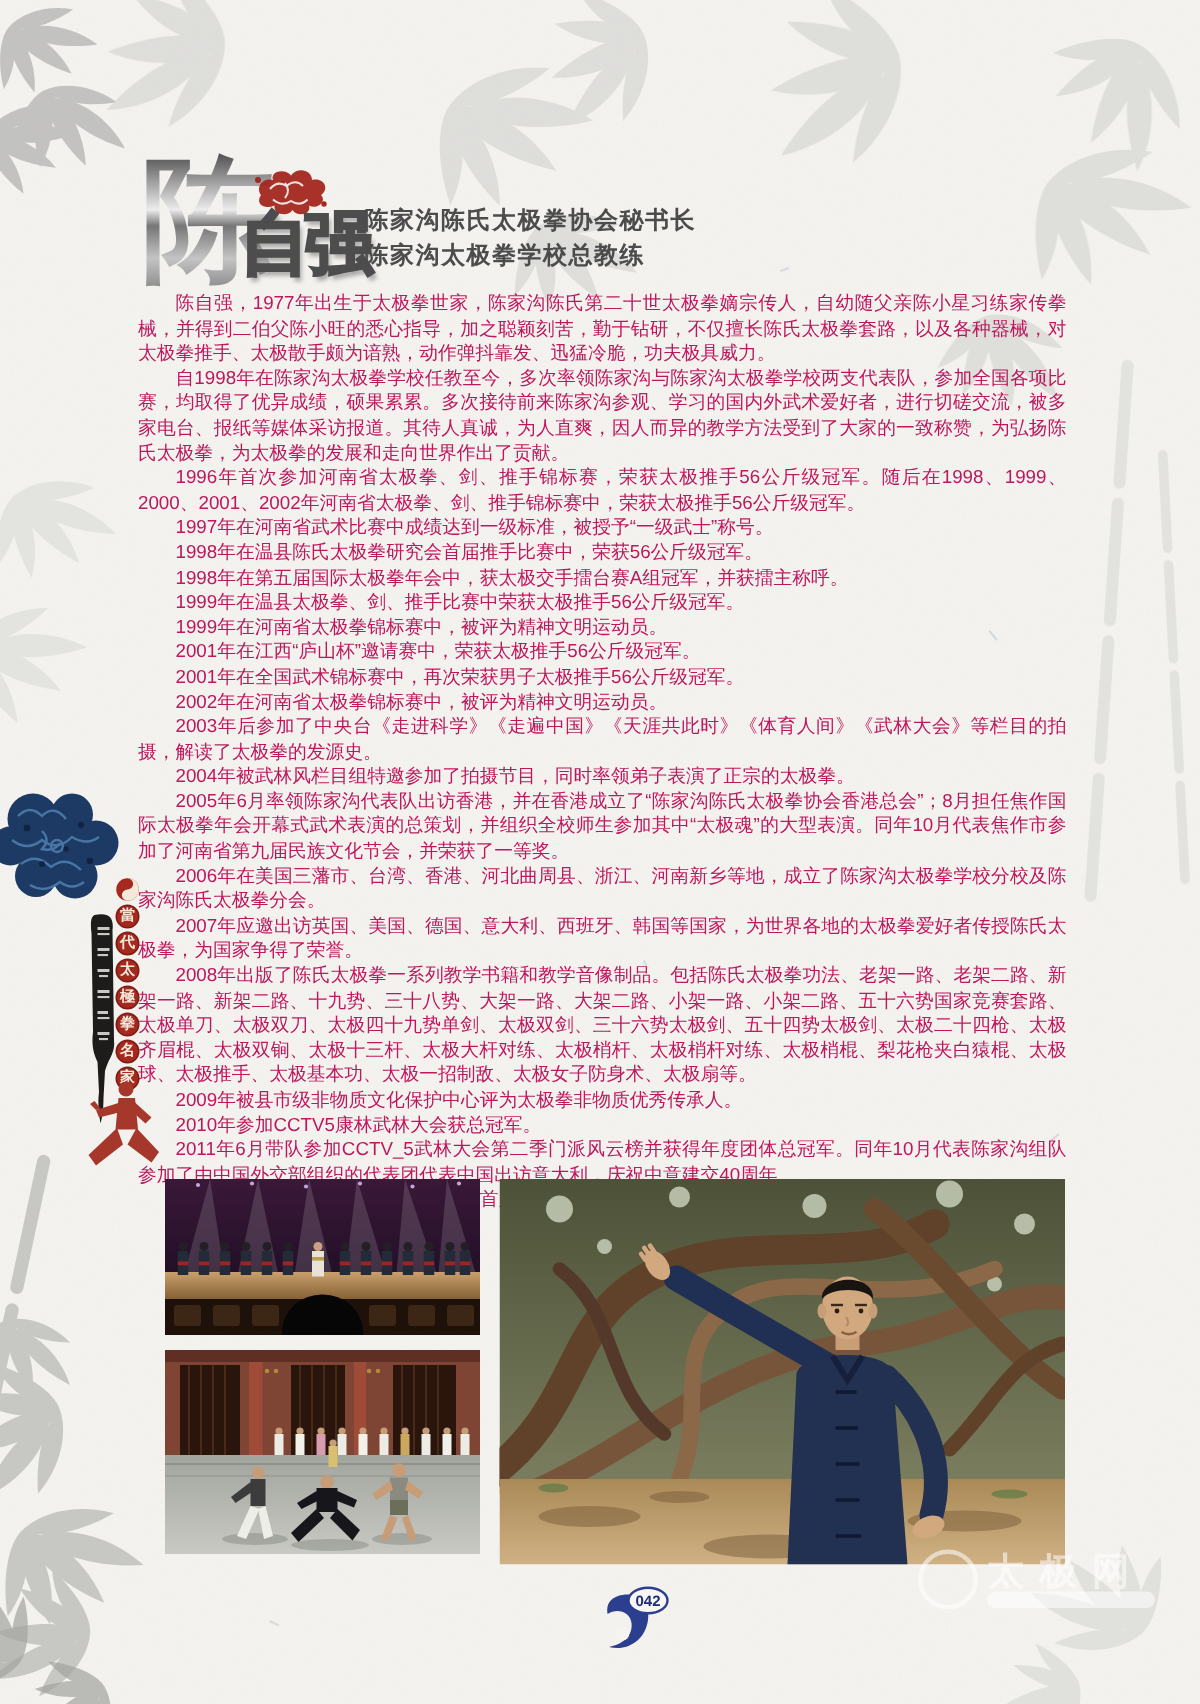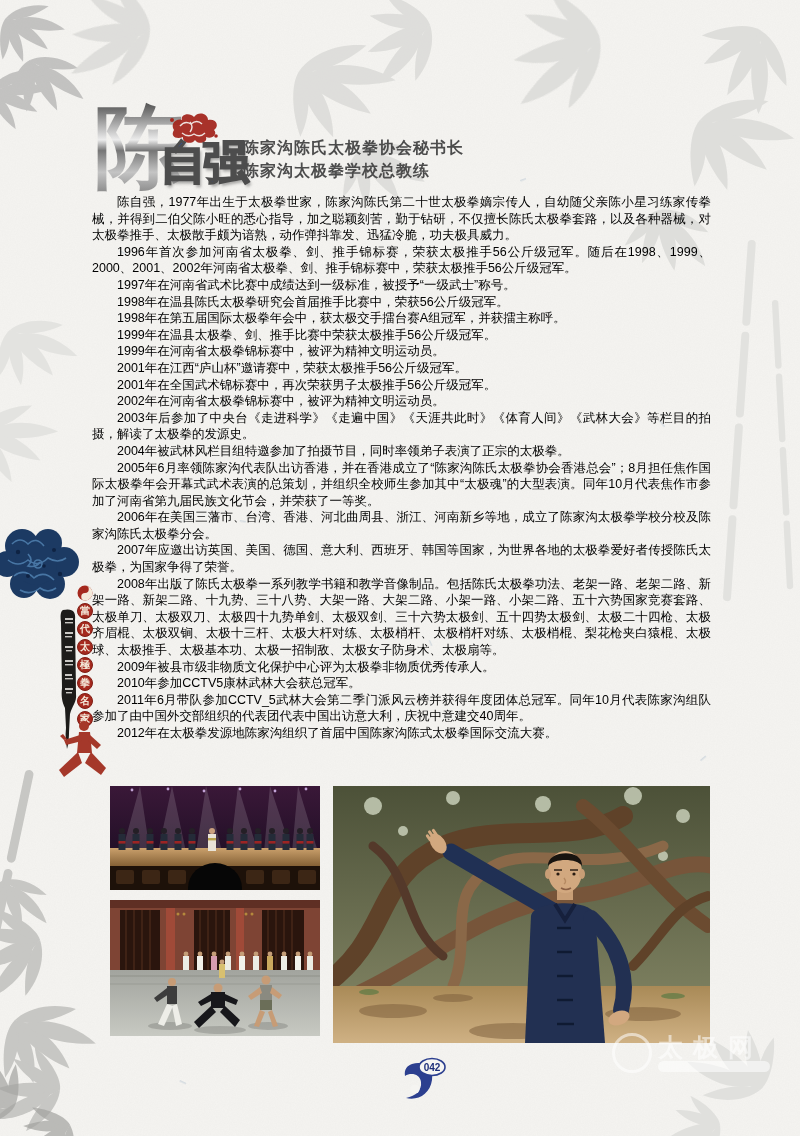--- a/index.html
+++ b/index.html
@@ -13,21 +13,21 @@
     -webkit-background-clip:text;background-clip:text;color:transparent;
     text-shadow:0 0 0 rgba(0,0,0,0);}
   .given{position:absolute;left:160px;top:132px;font-size:46px;font-weight:bold;letter-spacing:-3px;
     color:#1d4ed8;-webkit-text-stroke:1.8px #4d4d4d;text-shadow:2px 3px 3px rgba(70,70,70,.45);}
   .ornament{position:absolute;left:168px;top:110px;}
   .titles{position:absolute;left:243px;top:136px;color:#4c4c4c;font-size:16px;line-height:23px;
     letter-spacing:1px;font-weight:bold;}
 
   
   .bio{position:absolute;left:92px;top:194px;width:619px;font-size:12.5px;line-height:16.6px;
-    color:#000000;text-align:justify;}
+    color:#be185d;text-align:justify;}
   .bio p{margin:0;text-indent:2em;}
 
   
   .medallion{position:absolute;left:-2px;top:526px;}
   .ink-banner{position:absolute;left:59px;top:608px;}
   .side-col{position:absolute;left:77px;top:585px;width:18px;}
   .side-col .yy{display:block;margin:0 0 2px 0;}
   .sc{width:16px;height:16px;margin-bottom:2px;border-radius:50%;background:#a5291e;
       border:1px solid #7e1d14;box-sizing:border-box;color:#f4e9da;font-size:10px;font-weight:bold;
       display:flex;align-items:center;justify-content:center;line-height:1;}
@@ -154,20 +154,21 @@
 
   <div class="given">自强</div>
 
   <div class="titles">
     <div>陈家沟陈氏太极拳协会秘书长</div>
     <div>陈家沟太极拳学校总教练</div>
   </div>
 
   <div class="bio">
     <p>陈自强，1977年出生于太极拳世家，陈家沟陈氏第二十世太极拳嫡宗传人，自幼随父亲陈小星习练家传拳械，并得到二伯父陈小旺的悉心指导，加之聪颖刻苦，勤于钻研，不仅擅长陈氏太极拳套路，以及各种器械，对太极拳推手、太极散手颇为谙熟，动作弹抖靠发、迅猛冷脆，功夫极具威力。</p>
+    <p>自1998年在陈家沟太极拳学校任教至今，多次率领陈家沟与陈家沟太极拳学校两支代表队，参加全国各项比赛，均取得了优异成绩，硕果累累。多次接待前来陈家沟参观、学习的国内外武术爱好者，进行切磋交流，被多家电台、报纸等媒体采访报道。其待人真诚，为人直爽，因人而异的教学方法受到了大家的一致称赞，为弘扬陈氏太极拳，为太极拳的发展和走向世界作出了贡献。</p>
     <p>1996年首次参加河南省太极拳、剑、推手锦标赛，荣获太极推手56公斤级冠军。随后在1998、1999、2000、2001、2002年河南省太极拳、剑、推手锦标赛中，荣获太极推手56公斤级冠军。</p>
     <p>1997年在河南省武术比赛中成绩达到一级标准，被授予“一级武士”称号。</p>
     <p>1998年在温县陈氏太极拳研究会首届推手比赛中，荣获56公斤级冠军。</p>
     <p>1998年在第五届国际太极拳年会中，获太极交手擂台赛A组冠军，并获擂主称呼。</p>
     <p>1999年在温县太极拳、剑、推手比赛中荣获太极推手56公斤级冠军。</p>
     <p>1999年在河南省太极拳锦标赛中，被评为精神文明运动员。</p>
     <p>2001年在江西“庐山杯”邀请赛中，荣获太极推手56公斤级冠军。</p>
     <p>2001年在全国武术锦标赛中，再次荣获男子太极推手56公斤级冠军。</p>
     <p>2002年在河南省太极拳锦标赛中，被评为精神文明运动员。</p>
     <p>2003年后参加了中央台《走进科学》《走遍中国》《天涯共此时》《体育人间》《武林大会》等栏目的拍摄，解读了太极拳的发源史。</p>

